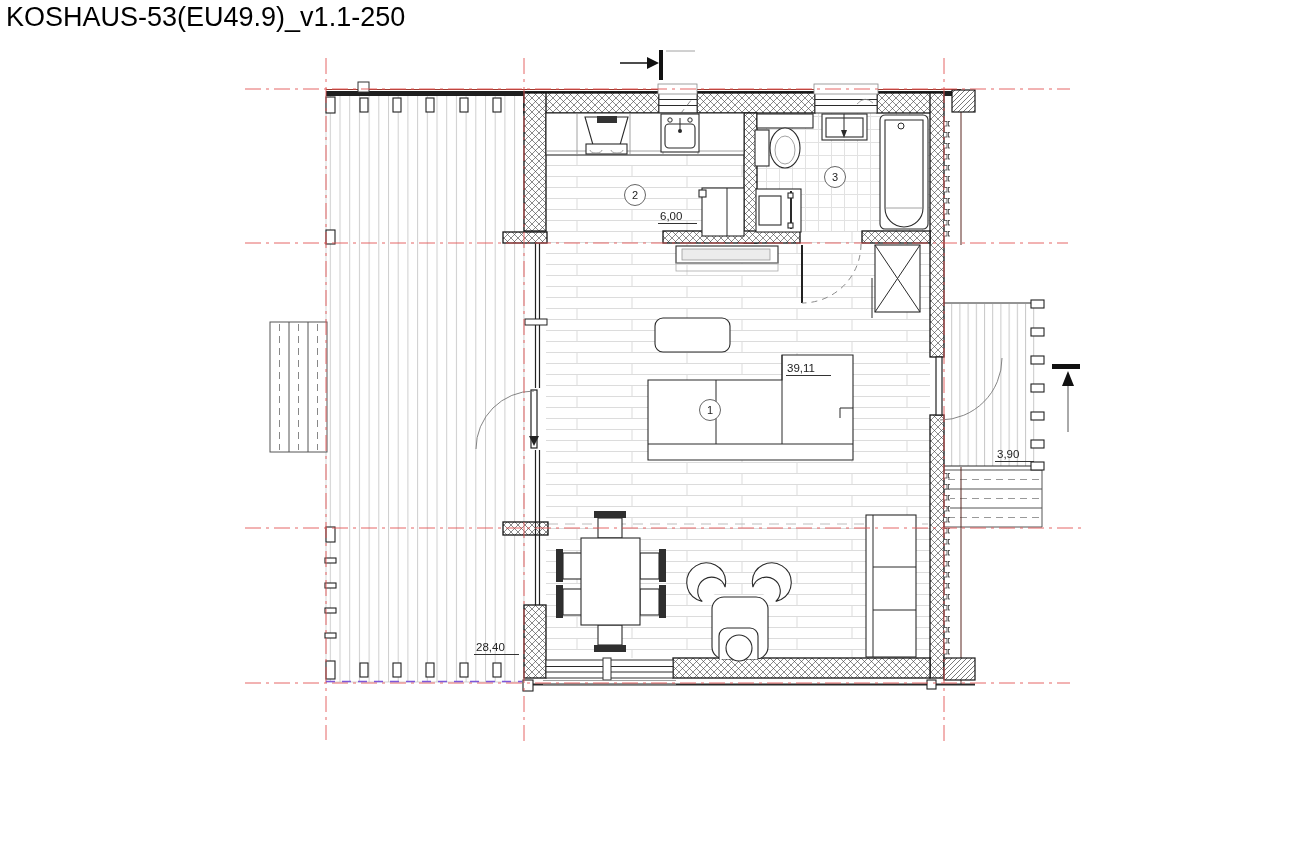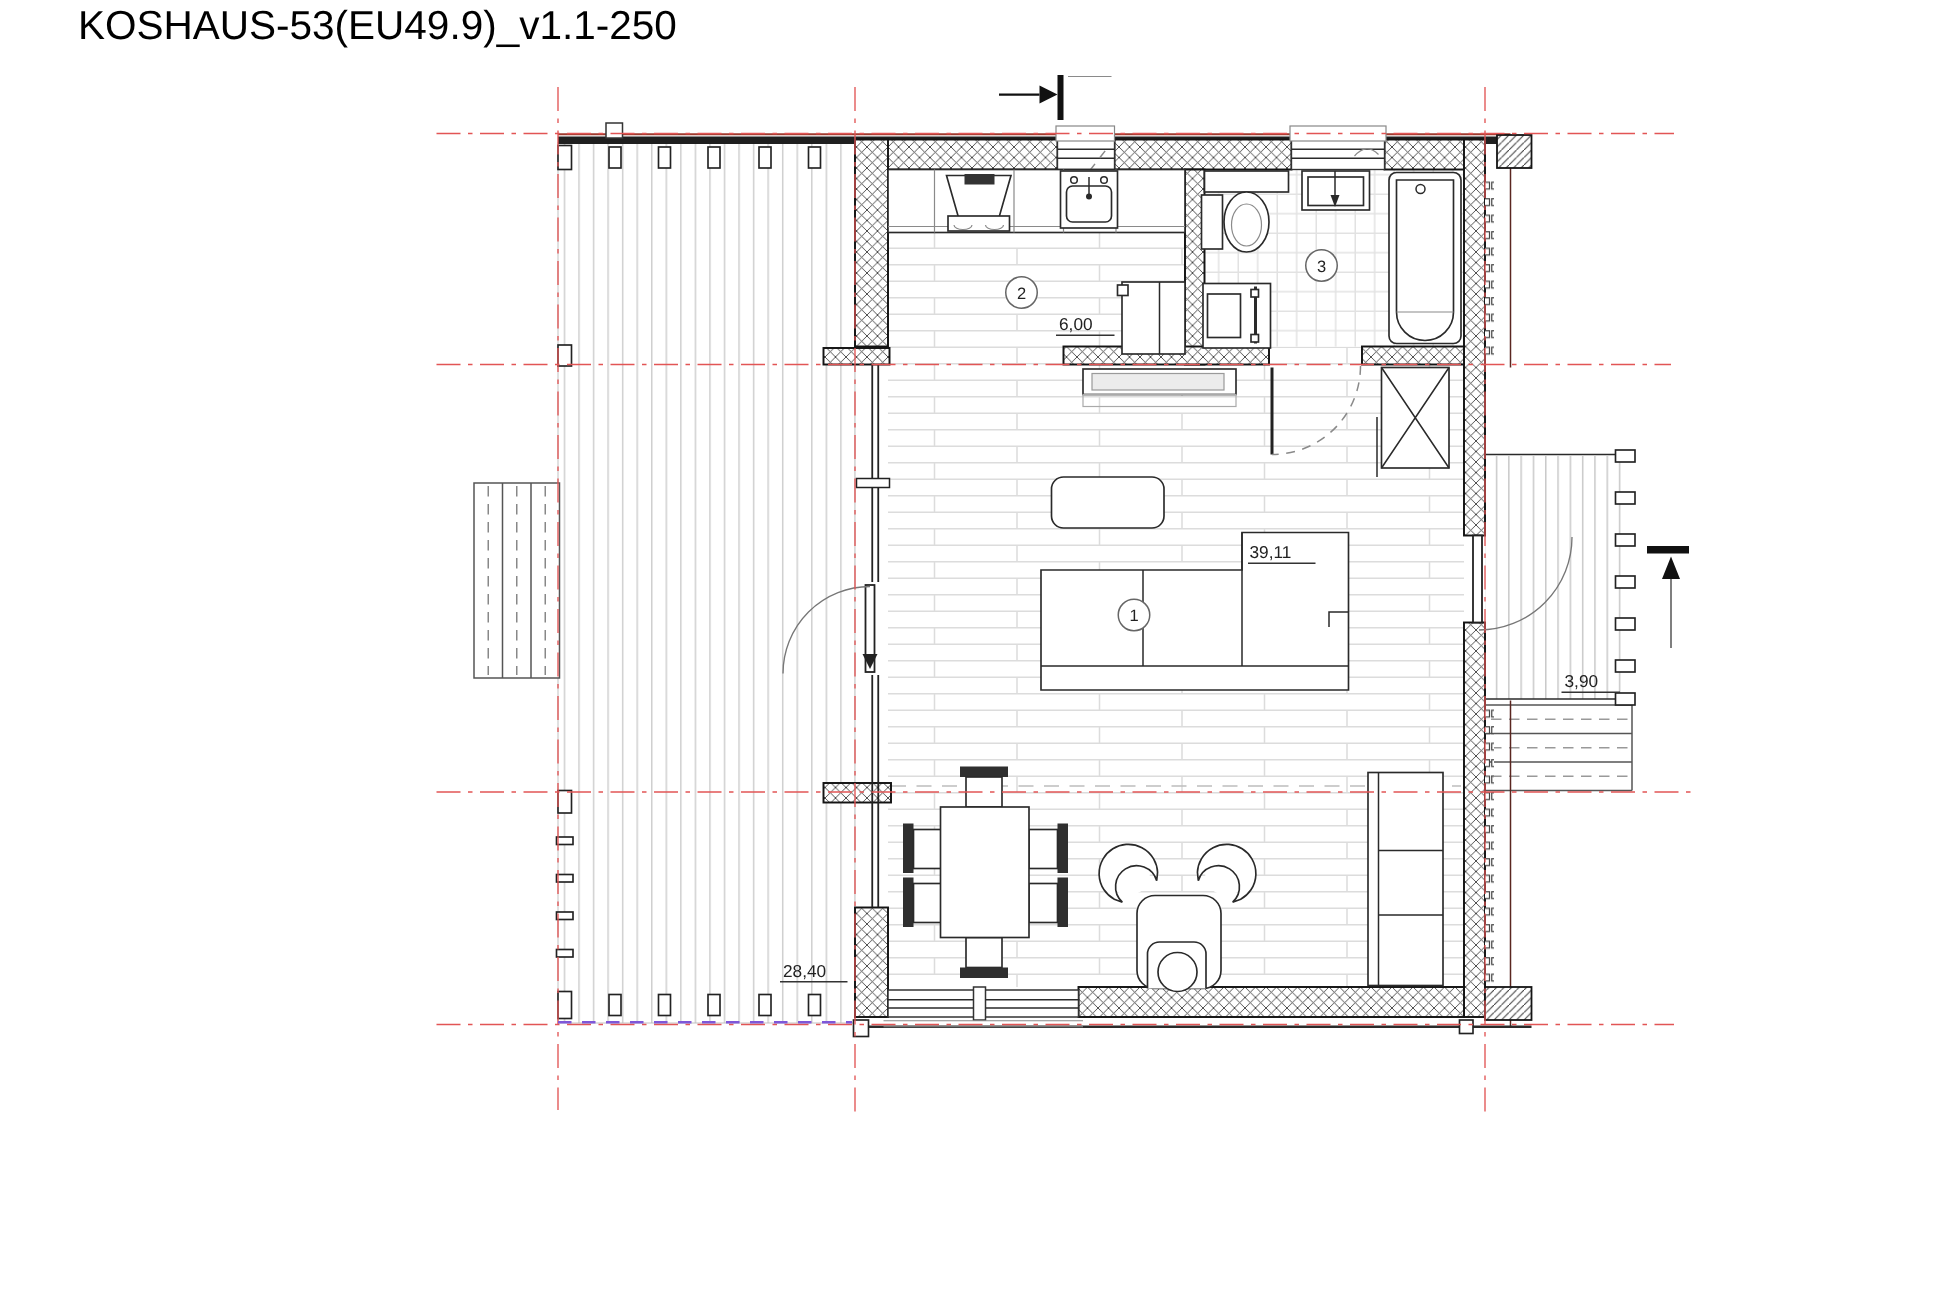--- a/index.html
+++ b/index.html
@@ -1,17 +1,17 @@
 <!DOCTYPE html>
 <html><head>
 <meta charset="utf-8">
 <style>
   html,body{margin:0;padding:0;background:#fff;}
   .canvas{position:relative;width:1184px;height:866px;background:#fff;overflow:hidden;
-          font-family:"Liberation Sans",sans-serif;margin-left:46px;}
+          font-family:"Liberation Sans",sans-serif;}
   .title{position:absolute;left:6px;top:2px;font-size:27px;color:#000;letter-spacing:0;}
   svg{position:absolute;left:0;top:0;}
   .wall{fill:url(#hatch);stroke:#141414;stroke-width:1.3;}
   .diagblk{fill:url(#diag);stroke:#141414;stroke-width:1.2;}
   .furn{fill:#fff;stroke:#2a2a2a;stroke-width:1.1;}
   .ln{stroke:#2a2a2a;stroke-width:1;fill:none;}
   .thin{stroke:#8a8a8a;stroke-width:0.8;fill:none;}
   .grid{stroke:#e25555;stroke-width:0.9;fill:none;stroke-dasharray:16 5 3 5;}
   .roof{stroke:#a03a2e;stroke-width:1.2;fill:none;}
   .dashgray{stroke:#bdbdbd;stroke-width:1.1;fill:none;stroke-dasharray:10 7;}

